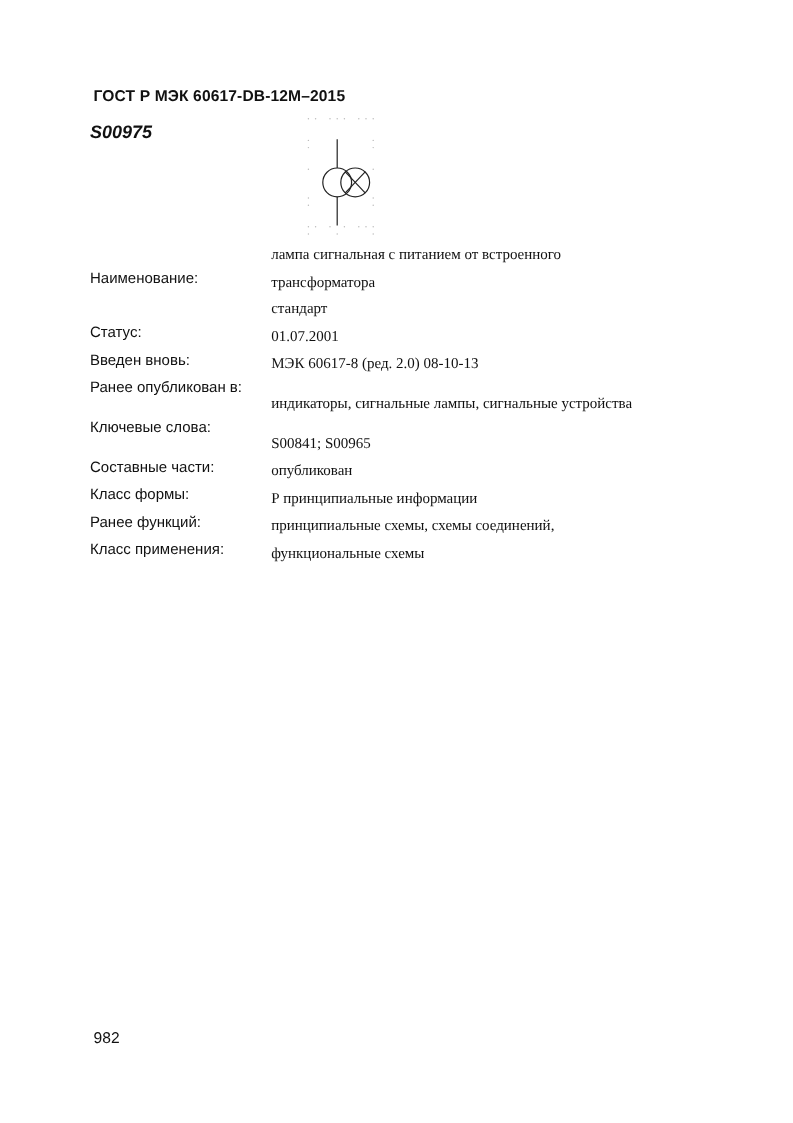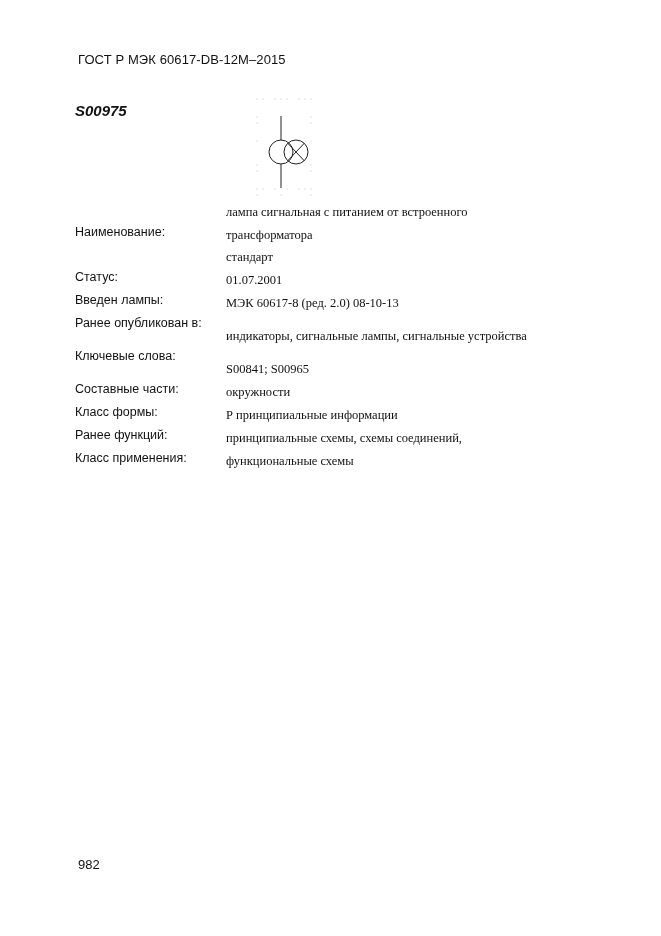--- a/index.html
+++ b/index.html
@@ -1,18 +1,18 @@
 <!DOCTYPE html>
 <html><head>
 <meta charset="utf-8">
 <style>
   html, body { margin:0; padding:0; background:#ffffff; }
   body { width:661px; height:936px; position:relative; overflow:hidden;
          font-family:"Liberation Sans", sans-serif; color:#111; }
-  .header { position:absolute; left:78px; top:52px; font-size:13px; font-weight:normal; letter-spacing:0.1px; }
+  .header { position:absolute; left:78px; top:72px; font-size:13px; font-weight:bold; letter-spacing:0.1px; }
   .code { position:absolute; left:75px; top:102px; font-size:15px; font-weight:bold;font-style:italic; }
   .symbol { position:absolute; left:250px; top:95px; width:75px; height:105px; }
   .row { position:absolute; left:75px; font-size:12.5px; line-height:23px; }
   .row .label { position:absolute; left:0; width:150px; white-space:nowrap;margin-top:20px; }
   .row .value { position:absolute; left:151px; white-space:nowrap;font-family:Liberation Serif, serif; }
   .page-num { position:absolute; left:78px; top:857px; font-size:13px;text-align:center; }
 </style>
 </head>
 <body>
 
@@ -71,42 +71,42 @@
 <div class="row" style="top:224px;">
   <span class="value">трансформатора</span>
 </div>
 
 <div class="row" style="top:246px;">
   <span class="label">Статус:</span>
   <span class="value">стандарт</span>
 </div>
 
 <div class="row" style="top:269px;">
-  <span class="label">Введен лампы:</span>
+  <span class="label">Введен вновь:</span>
   <span class="value">01.07.2001</span>
 </div>
 
 <div class="row" style="top:292px;">
   <span class="label">Ранее опубликован в:</span>
   <span class="value">МЭК 60617-8 (ред. 2.0) 08-10-13</span>
 </div>
 
 <div class="row" style="top:325px;">
   <span class="label">Ключевые слова:</span>
   <span class="value">индикаторы, сигнальные лампы, сигнальные устройства</span>
 </div>
 
 <div class="row" style="top:358px;">
   <span class="label">Составные части:</span>
   <span class="value">S00841; S00965</span>
 </div>
 
 <div class="row" style="top:381px;">
   <span class="label">Класс формы:</span>
-  <span class="value">окружности</span>
+  <span class="value">опубликован</span>
 </div>
 
 <div class="row" style="top:404px;">
   <span class="label">Ранее функций:</span>
   <span class="value">Р принципиальные информации</span>
 </div>
 
 <div class="row" style="top:427px;">
   <span class="label">Класс применения:</span>
   <span class="value">принципиальные схемы, схемы соединений,</span>

